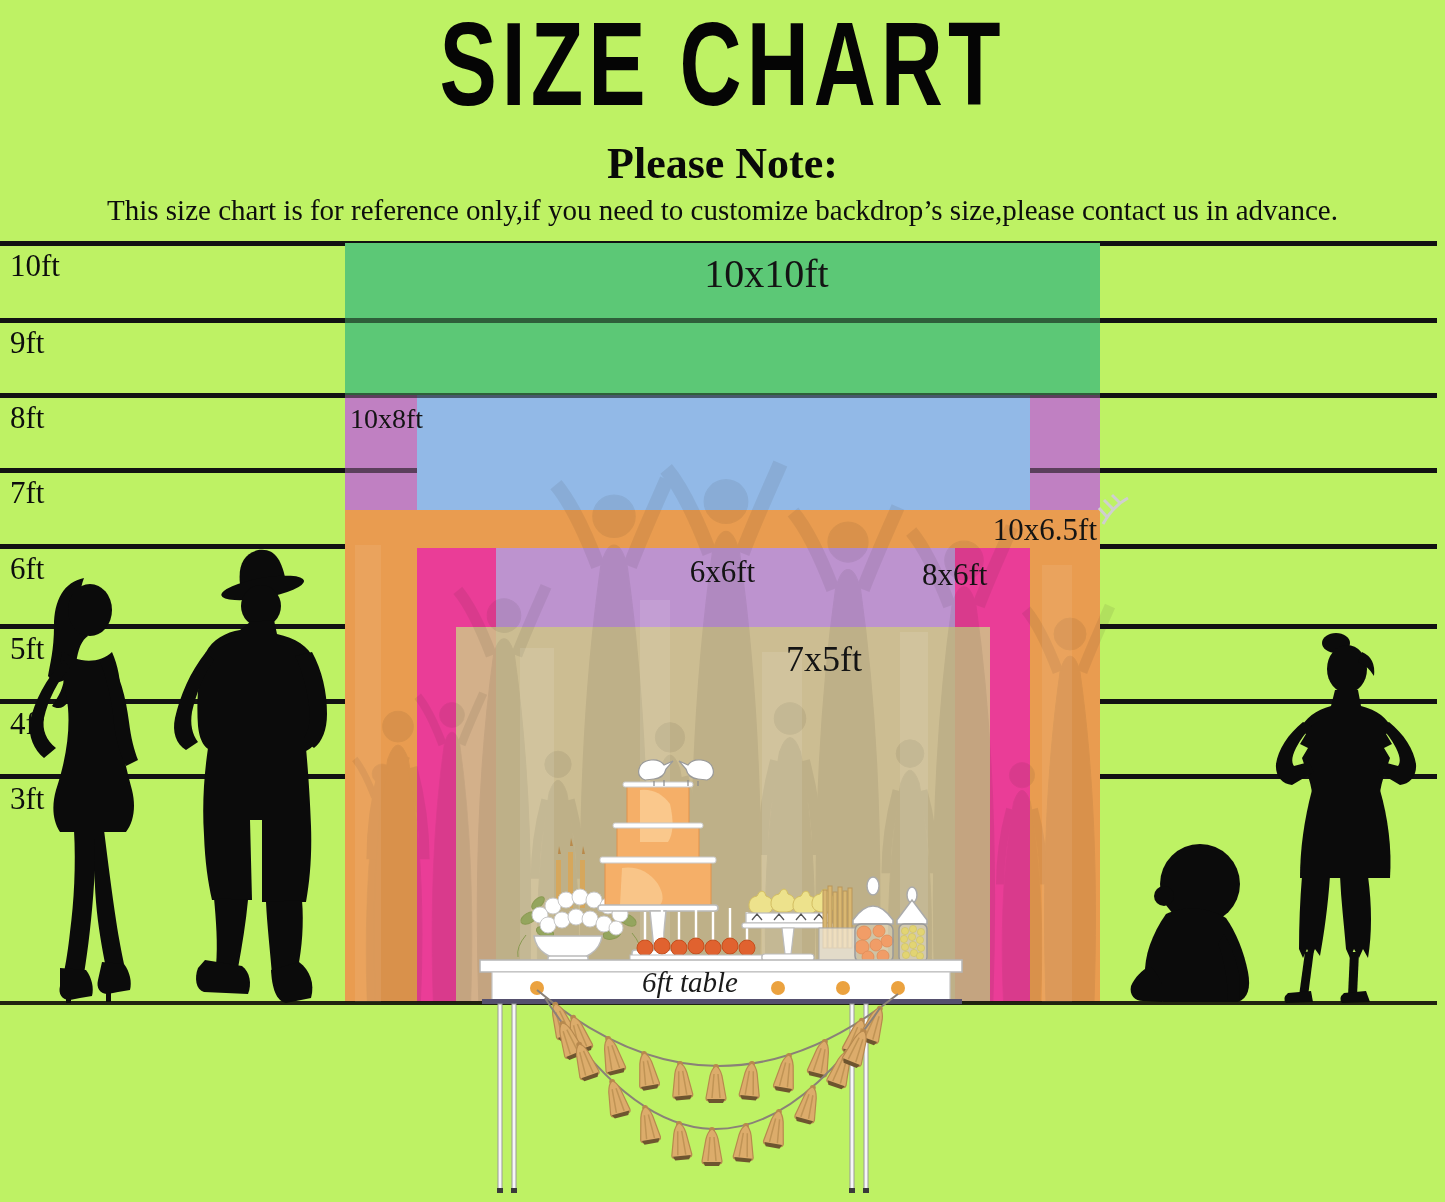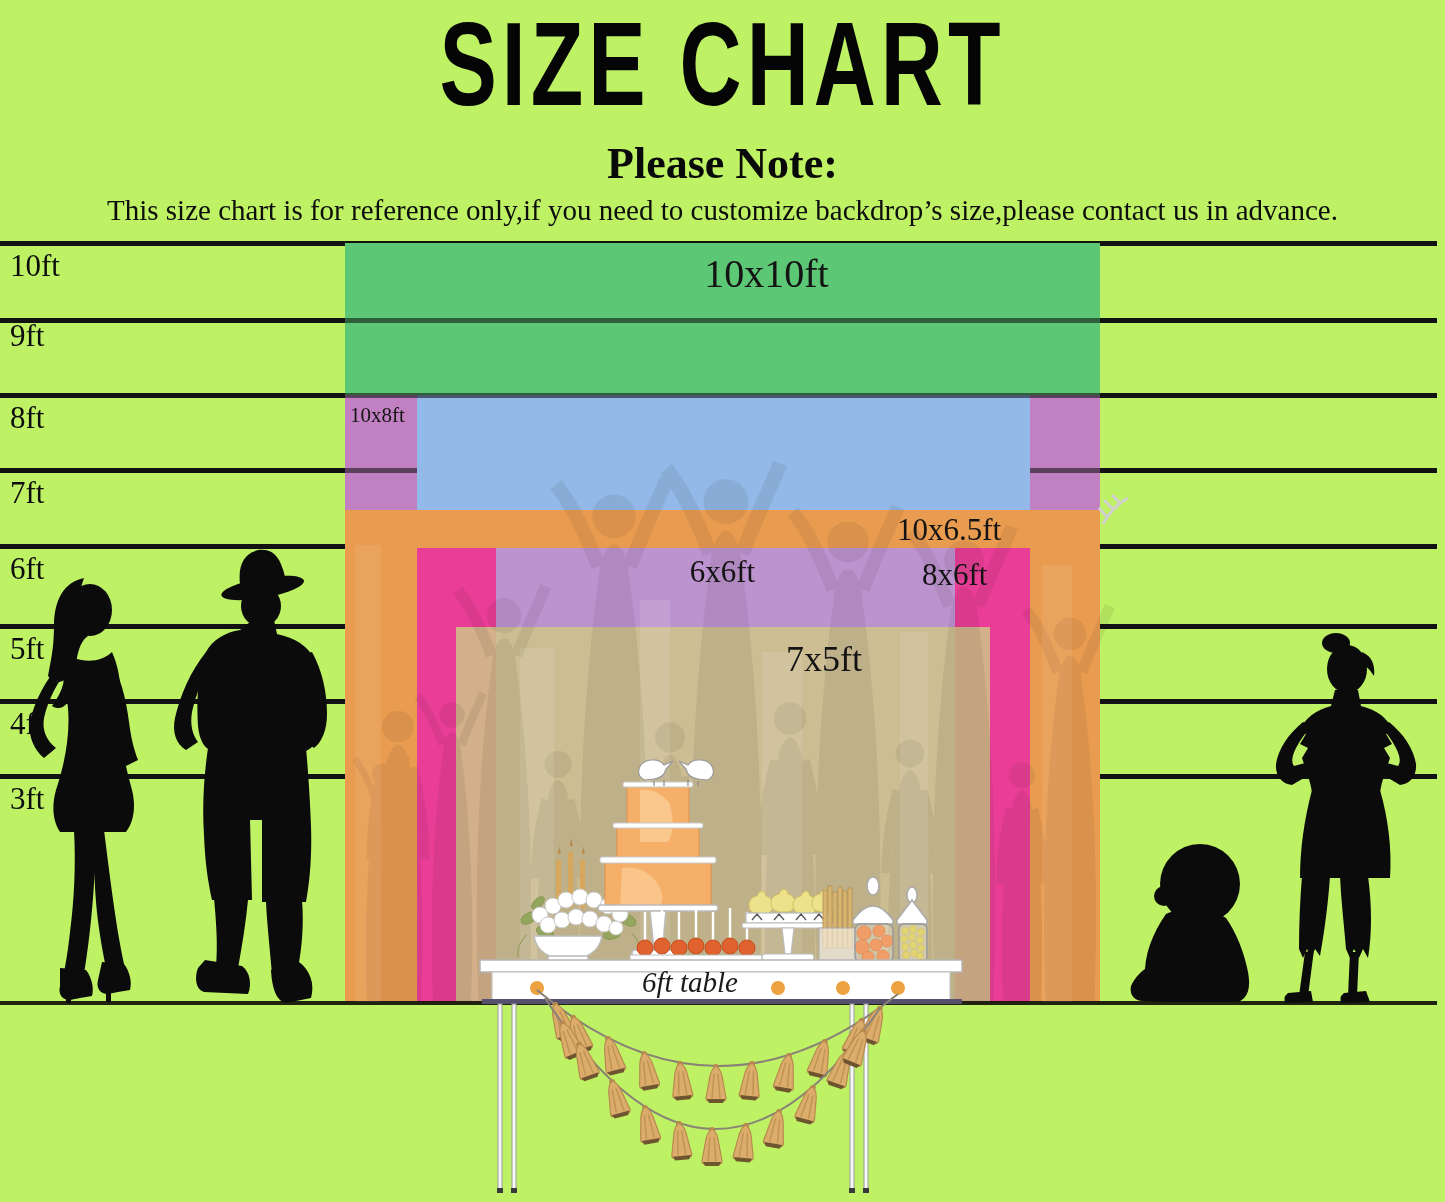--- a/index.html
+++ b/index.html
@@ -13,21 +13,21 @@
   #note-heading{top:138px;font-size:44px;font-weight:600;color:#090909;}
   #note-body{top:194px;font-size:29px;color:#0d0d0d;}
   .rline{position:absolute;left:0;width:1437px;height:5px;background:#121212;z-index:1;}
   .rlabel{position:absolute;left:10px;font-size:31px;color:#0d0d0d;z-index:2;line-height:1;}
   .box{position:absolute;z-index:2;}
   .seg{position:absolute;height:5px;background:rgba(10,10,10,0.55);z-index:3;}
   #ground{position:absolute;left:0;top:1001px;width:1437px;height:4px;background:rgba(18,18,8,0.92);z-index:3;}
   .blabel{position:absolute;z-index:5;color:#141414;line-height:1.1;}
   #svg-scene{position:absolute;left:0;top:0;z-index:4;pointer-events:none;}
   #table-label{top:966px;left:560px;width:260px;text-align:center;font-size:29px;color:#1a1a1a;z-index:7;font-style:italic;}
-  .f40{font-size:40px;margin-left:44px;} .f36{font-size:36px;} .f32{font-size:31px;} .f28{font-size:21px;}
+  .f40{font-size:40px;margin-left:44px;} .f36{font-size:36px;} .f32{font-size:31px;} .f28{font-size:28px;}
 </style>
 </head>
 <body>
 
 <div id="canvas">
 
   <div class="abs ctr" id="title">SIZE CHART</div>
   <div class="abs ctr" id="note-body">This size chart is for reference only,if you need to customize backdrop’s size,please contact us in advance.</div>
   <div class="abs ctr" id="note-heading">Please Note:</div>
 
@@ -35,21 +35,21 @@
   <div class="rline" style="top:318px"></div>
   <div class="rline" style="top:393px"></div>
   <div class="rline" style="top:468px"></div>
   <div class="rline" style="top:544px"></div>
   <div class="rline" style="top:624px"></div>
   <div class="rline" style="top:699px"></div>
   <div class="rline" style="top:774px"></div>
   <div id="ground"></div>
 
   <div class="rlabel" style="top:250px">10ft</div>
-  <div class="rlabel" style="top:320px">9ft</div>
+  <div class="rlabel" style="top:327px">9ft</div>
   <div class="rlabel" style="top:402px">8ft</div>
   <div class="rlabel" style="top:477px">7ft</div>
   <div class="rlabel" style="top:553px">6ft</div>
   <div class="rlabel" style="top:633px">5ft</div>
   <div class="rlabel" style="top:708px">4ft</div>
   <div class="rlabel" style="top:783px">3ft</div>
 
   <div class="box" style="left: 345px; top: 243px; width: 755px; height: 759px; background-color: rgb(92, 200, 118);"></div>
   <div class="box" style="left: 345px; top: 395px; width: 755px; height: 607px; background-color: rgb(192, 128, 194);"></div>
   <div class="box" style="left: 417px; top: 395px; width: 613px; height: 607px; background-color: rgb(146, 185, 231);"></div>
@@ -58,21 +58,21 @@
   <div class="box" style="left: 496px; top: 548px; width: 459px; height: 454px; background-color: rgb(189, 147, 207);"></div>
   <div class="box" style="left: 456px; top: 627px; width: 534px; height: 375px; opacity: 0.85; background-color: rgb(207, 196, 135);"></div>
 
   <div class="seg" style="left:345px;top:318px;width:755px"></div>
   <div class="seg" style="left:345px;top:393px;width:755px"></div>
   <div class="seg" style="left:345px;top:468px;width:72px"></div>
   <div class="seg" style="left:1030px;top:468px;width:70px"></div>
 
   <div class="blabel ctr f40" style="top:252px">10x10ft</div>
   <div class="blabel f28" style="left:350px;top:404px">10x8ft</div>
-  <div class="blabel f32" style="left:897px;top:513px;width:200px;">10x6.5ft</div>
+  <div class="blabel f32" style="left:897px;top:513px;width:200px;text-align:right">10x6.5ft</div>
   <div class="blabel ctr f32" style="top:555px">6x6ft</div>
   <div class="blabel f32" style="left:922px;top:558px;width:140px;text-align:left">8x6ft</div>
   <div class="blabel f36" style="left:786px;top:640px;width:200px;text-align:left">7x5ft</div>
 
   <div class="abs" id="table-label">6ft table</div>
 
   <svg id="svg-scene" width="1445" height="1202" viewBox="0 0 1445 1202" xmlns="http://www.w3.org/2000/svg" xmlns:xlink="http://www.w3.org/1999/xlink">
     <defs>
       <g id="fig-up">
         <circle cx="0" cy="-368" r="16"></circle>

